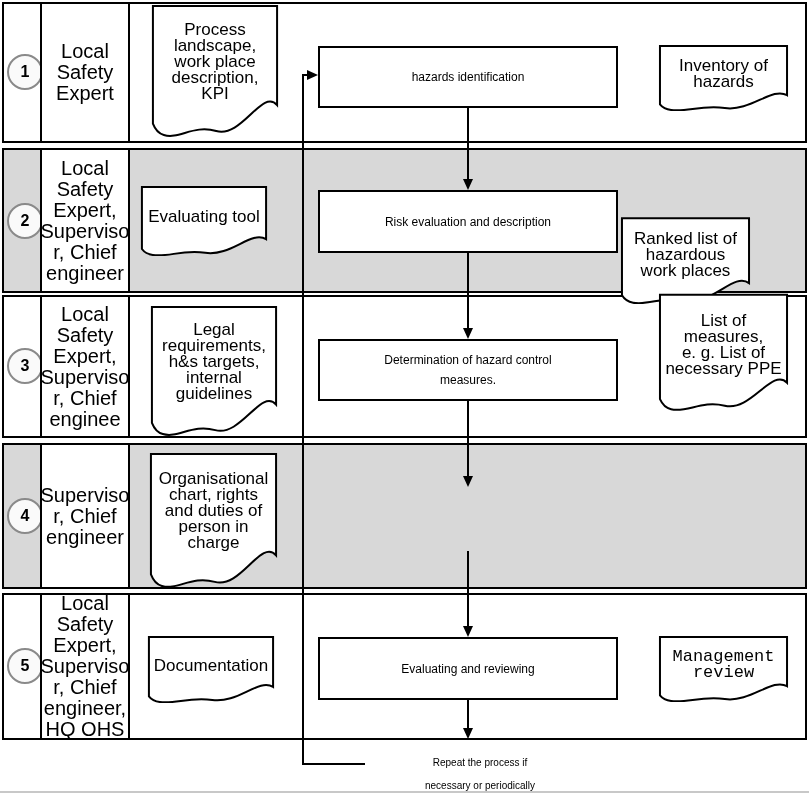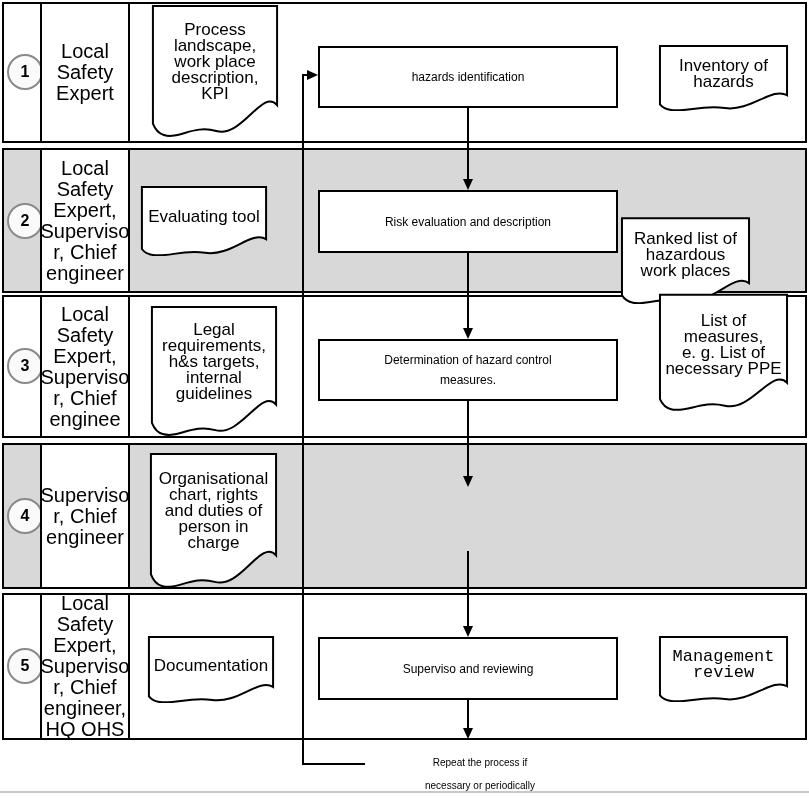--- a/index.html
+++ b/index.html
@@ -153,21 +153,21 @@
     <svg viewBox="0 0 100 100" preserveAspectRatio="none">
         <path d="M1.5,1.5 H98.5 V76 C87,63 71,101 51,95.5 C33,90.5 22,102 10,98.5 C6,97.5 3.5,95 1.5,90 Z" fill="#ffffff" stroke="#000000" stroke-width="2" vector-effect="non-scaling-stroke"></path>
       </svg>
     <div class="doc-text">Documentation</div>
   </div>
 
   <div class="process-box" style="top:46px; height:62px;">hazards identification</div>
   <div class="process-box" style="top:190px; height:63px;">Risk evaluation and description</div>
   <div class="process-box" style="top:339px; height:62px;">Determination of hazard control
 measures.</div>
-  <div class="process-box" style="top:637px; height:63px;">Superviso and reviewing</div>
+  <div class="process-box" style="top:637px; height:63px;">Evaluating and reviewing</div>
 
   <div class="doc" style="left:658px; top:45px; width:131px; height:66px;">
     <svg viewBox="0 0 100 100" preserveAspectRatio="none">
         <path d="M1.5,1.5 H98.5 V76 C87,63 71,101 51,95.5 C33,90.5 22,102 10,98.5 C6,97.5 3.5,95 1.5,90 Z" fill="#ffffff" stroke="#000000" stroke-width="2" vector-effect="non-scaling-stroke"></path>
       </svg>
     <div class="doc-text">Inventory of
 hazards</div>
   </div>
   <div class="doc" style="left:620px; top:177px; width:131px; height:87px;margin-top:40px;">
     <svg viewBox="0 0 100 100" preserveAspectRatio="none">

